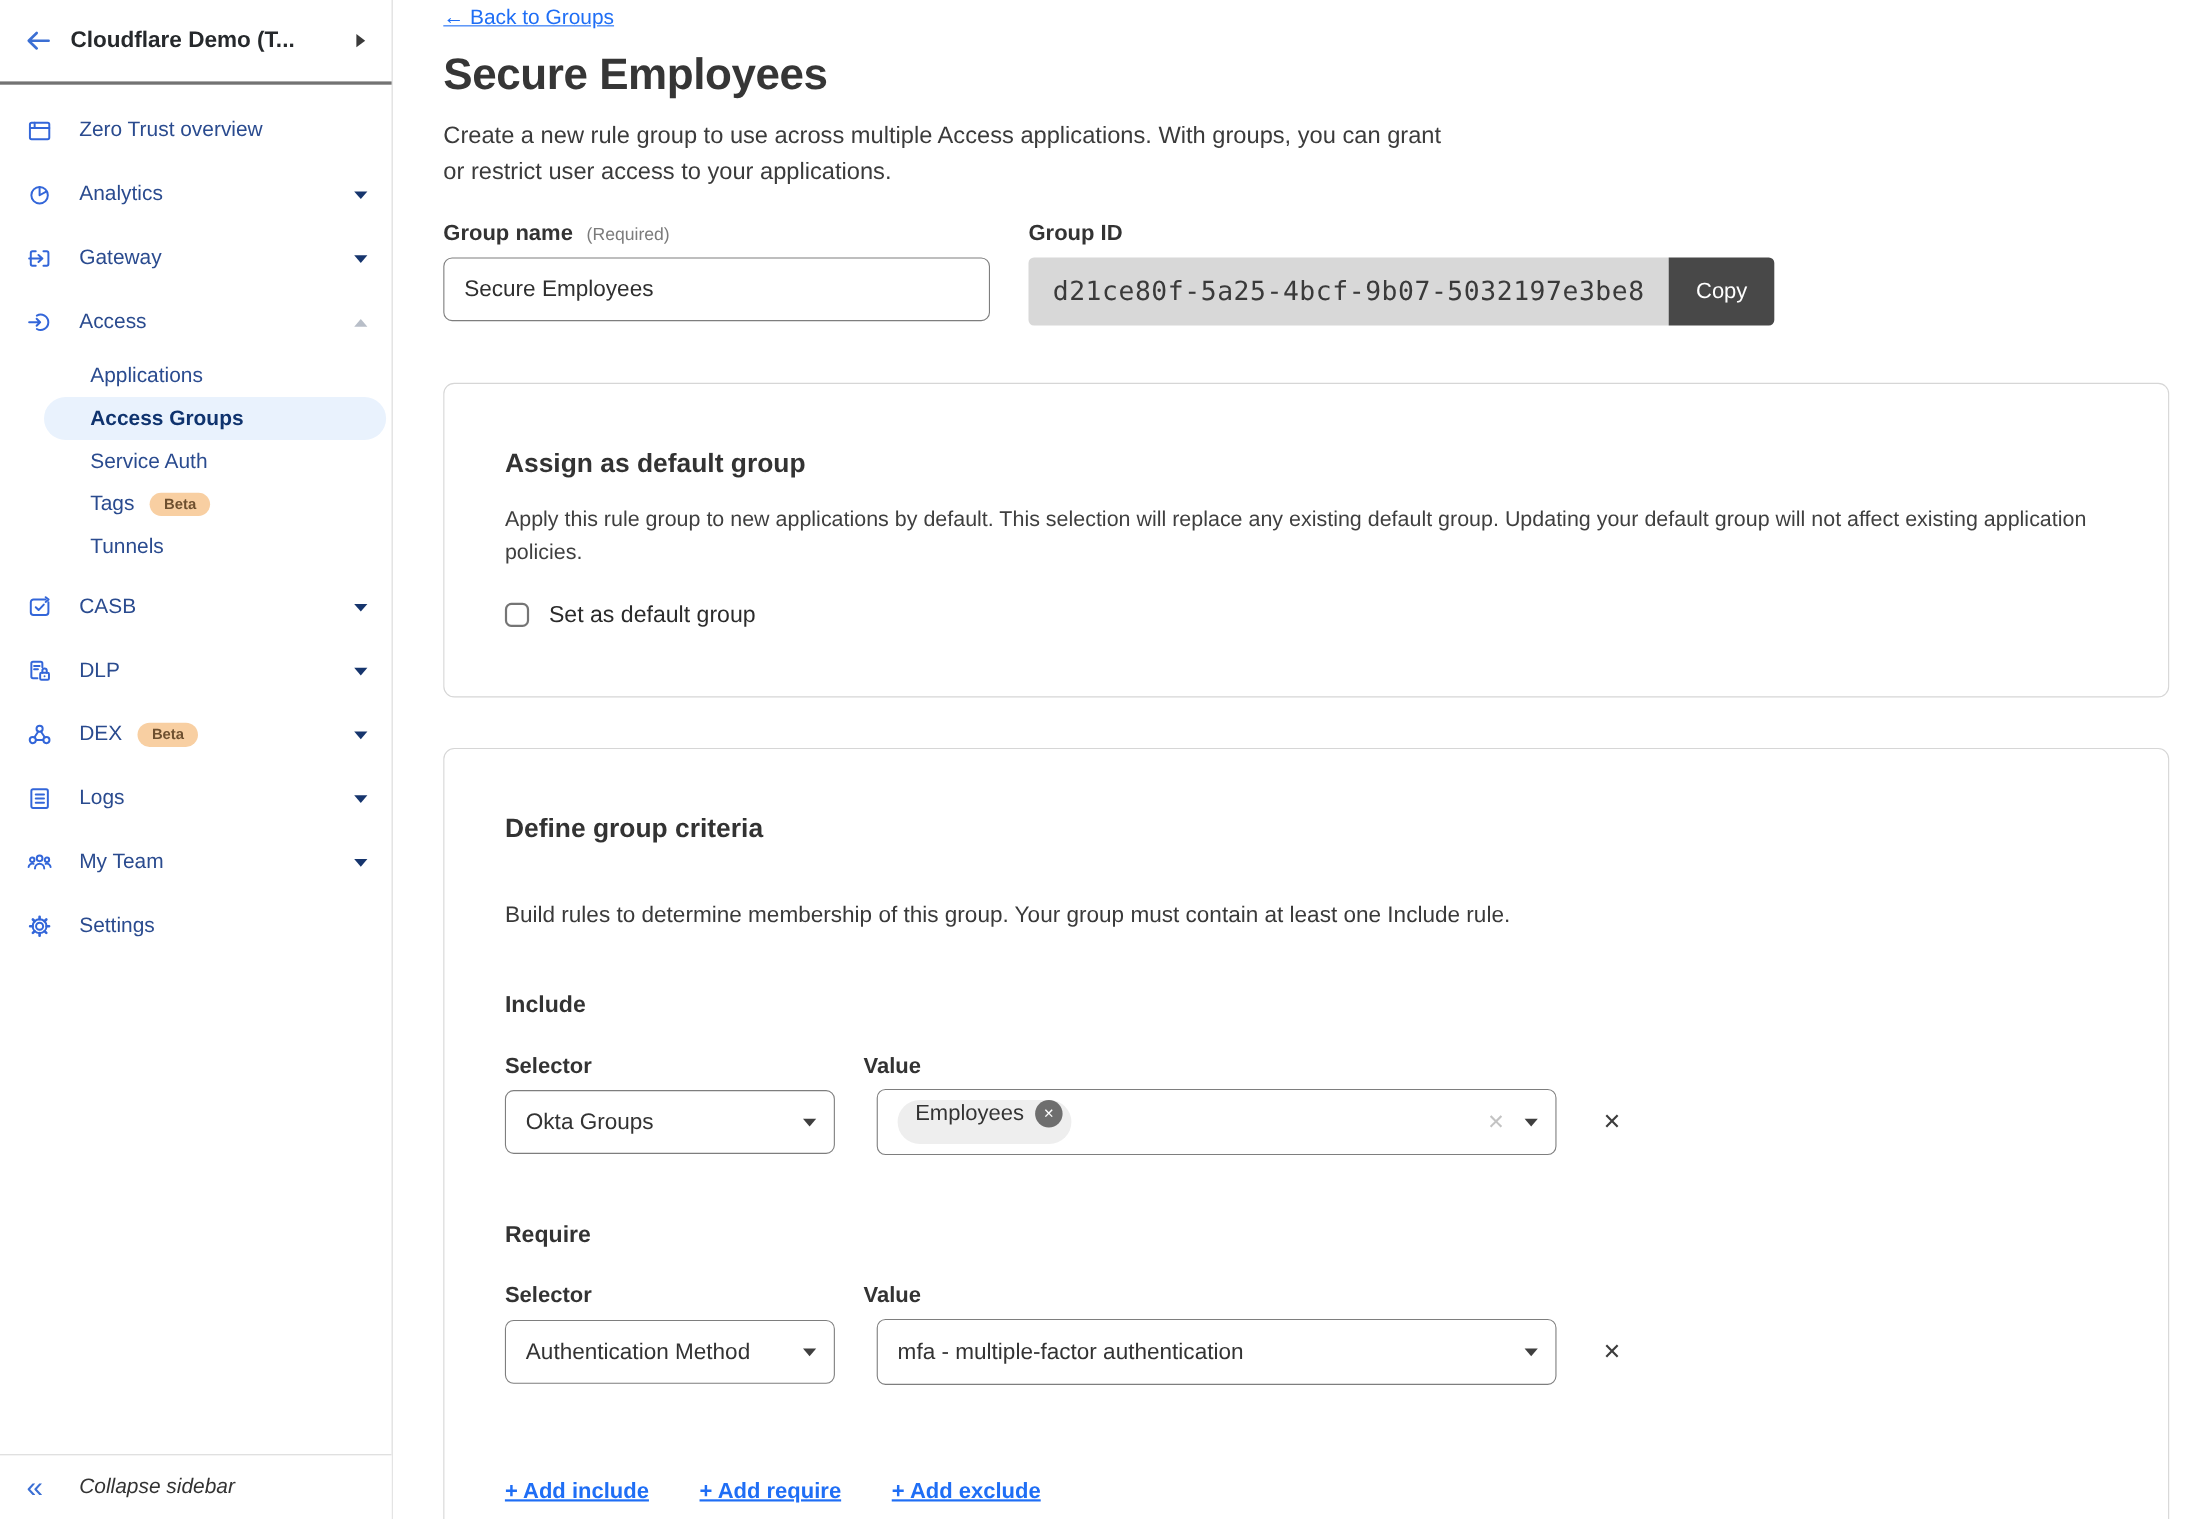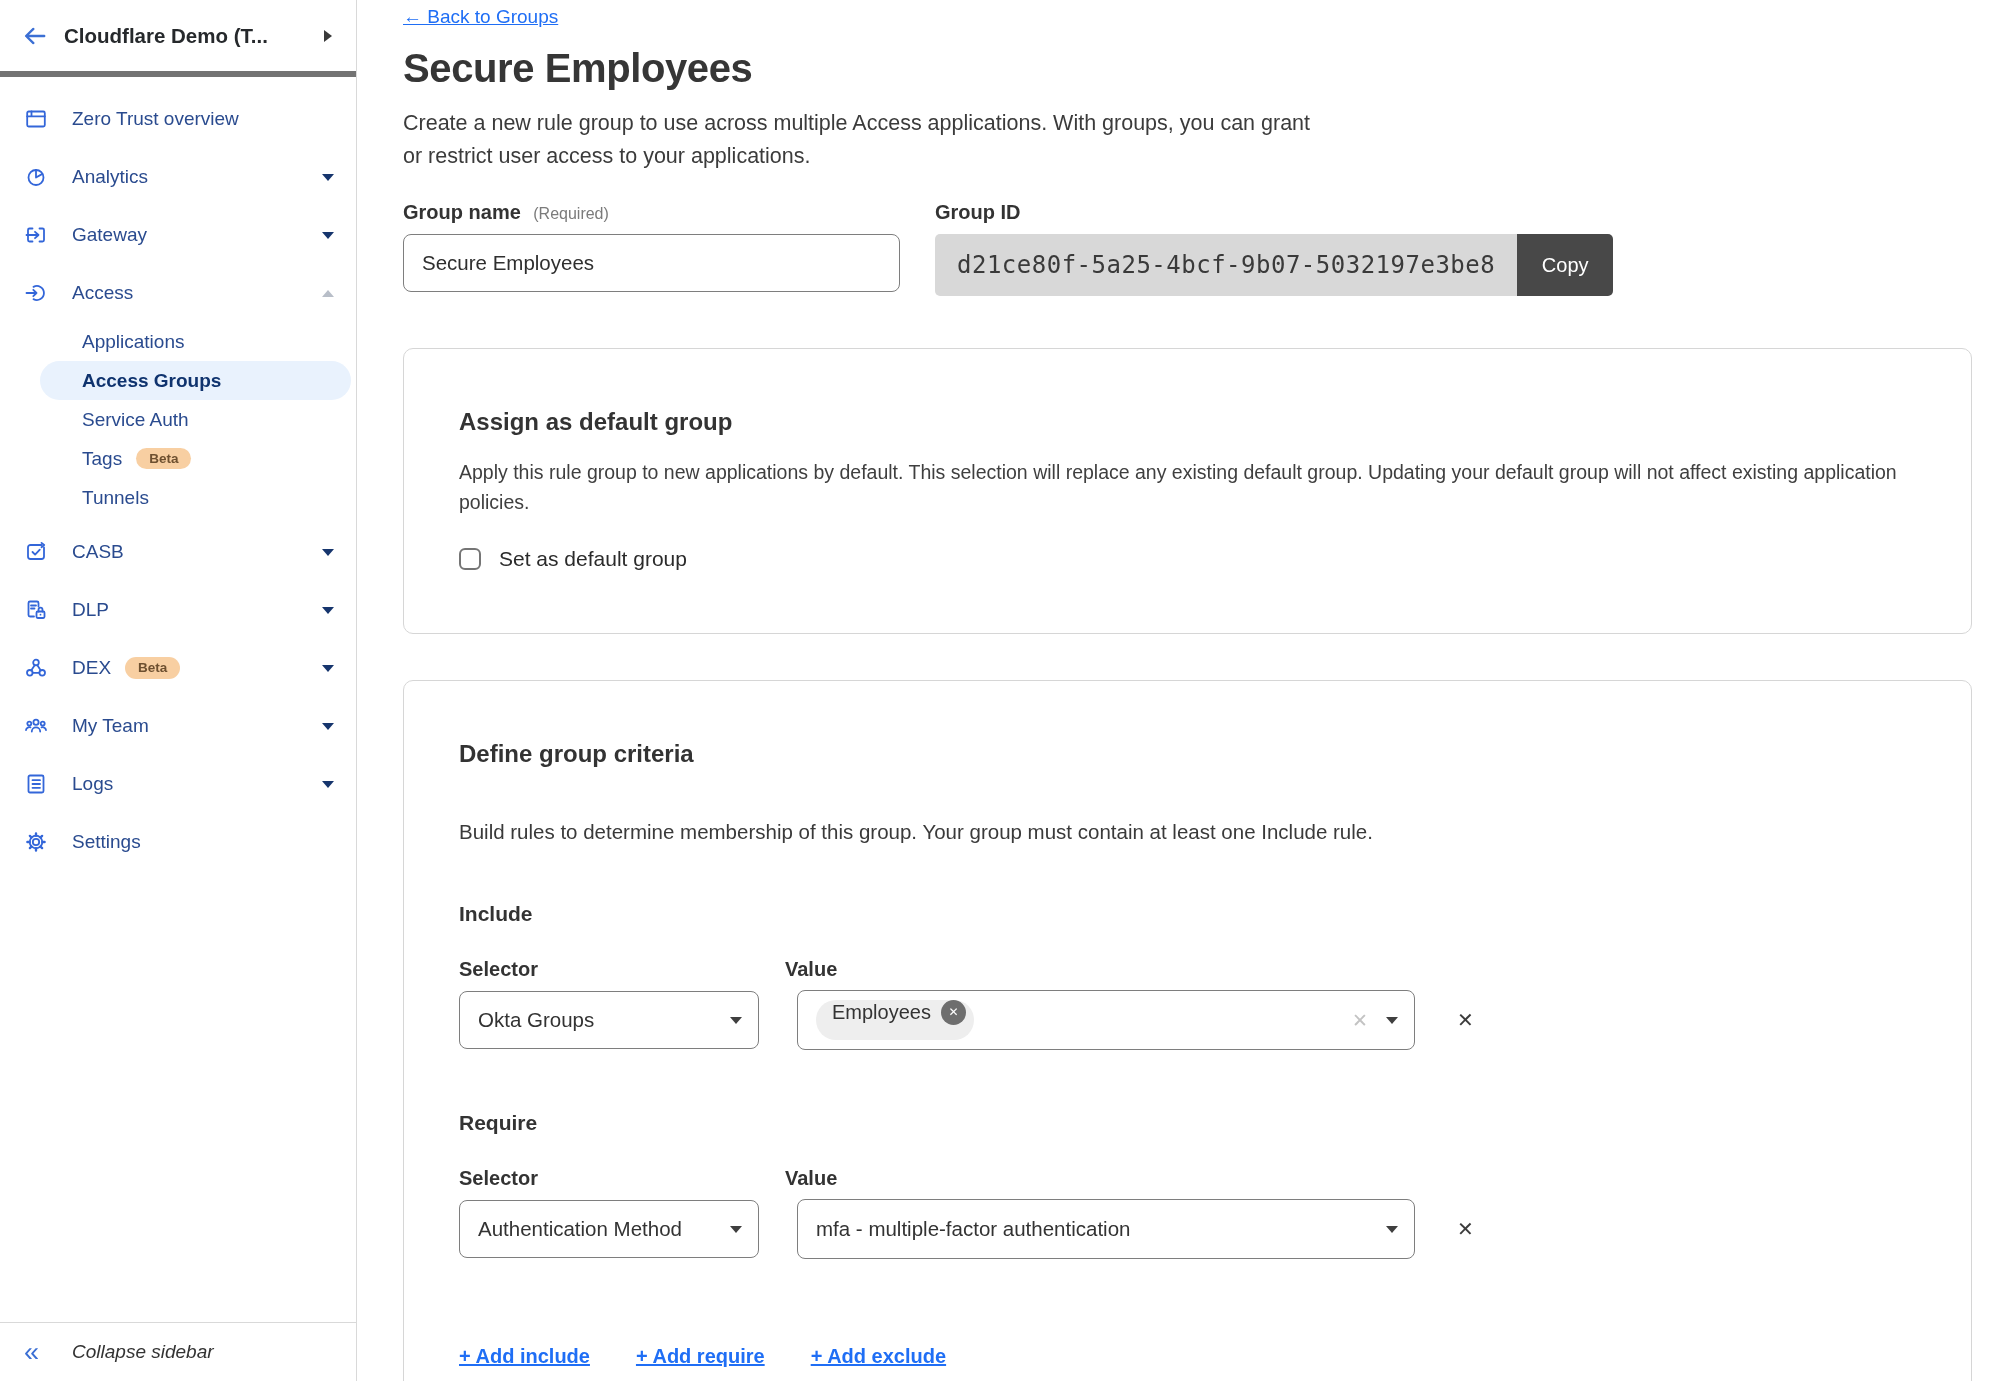--- a/index.html
+++ b/index.html
@@ -2,21 +2,21 @@
 <html><head>
 <meta charset="utf-8">
 <style>
   html,body{margin:0;padding:0;width:1999px;height:1381px;overflow:hidden;background:#fff;
     font-family:"Liberation Sans","DejaVu Sans",sans-serif;-webkit-font-smoothing:antialiased;}
   *{box-sizing:border-box;}
 
   
   .sidebar{position:absolute;left:0;top:0;width:357px;height:1381px;background:#fff;
     border-right:1px solid #d9d9d9;}
-  .sb-header{height:77px;border-bottom:6px solid #737373;display:flex;align-items:center;
+  .sb-header{height:77px;border-bottom:3px solid #737373;display:flex;align-items:center;
     padding:0 24px 0 22px;}
   .sb-back{width:26px;height:26px;flex:0 0 26px;cursor:pointer;}
   .sb-account{margin-left:16px;font-size:20.5px;font-weight:700;color:#26292c;white-space:nowrap;
     overflow:hidden;}
   .sb-expand{margin-left:auto;width:0;height:0;border-top:6px solid transparent;
     border-bottom:6px solid transparent;border-left:8px solid #3a3a3a;}
   .sb-nav{padding-top:13px;}
   .sb-item{height:58px;display:flex;align-items:center;padding:0 22px 0 24px;cursor:pointer;}
   .sb-icon{width:24px;height:24px;flex:0 0 24px;}
   .sb-label{margin-left:24px;font-size:19px;color:#2a4b8f;}
@@ -213,40 +213,40 @@
           </svg>
       </span>
       <span class="sb-label">DEX</span>
       <span class="beta-badge">Beta</span>
       <span class="caret-down"></span>
     </div>
 
     <div class="sb-item">
       <span class="sb-icon">
         <svg viewBox="0 0 24 24" width="24" height="24">
+            <rect class="stroke" x="4.5" y="3.5" width="15" height="17" rx="1.5"></rect>
+            <path class="stroke" d="M8.5 8.2h7.5M8.5 12h7.5M8.5 15.8h7.5"></path>
+          </svg>
+      </span>
+      <span class="sb-label">Logs</span>
+      <span class="caret-down"></span>
+    </div>
+
+    <div class="sb-item">
+      <span class="sb-icon">
+        <svg viewBox="0 0 24 24" width="24" height="24">
             <circle class="stroke" cx="12" cy="8.3" r="2.6"></circle>
             <path class="stroke" d="M7.8 17.5a4.2 4.2 0 0 1 8.4 0"></path>
             <circle class="stroke" cx="5.3" cy="9.6" r="2"></circle>
             <path class="stroke" d="M2 16.2a3.4 3.4 0 0 1 4.5-2.9"></path>
             <circle class="stroke" cx="18.7" cy="9.6" r="2"></circle>
             <path class="stroke" d="M22 16.2a3.4 3.4 0 0 0-4.5-2.9"></path>
           </svg>
       </span>
       <span class="sb-label">My Team</span>
-      <span class="caret-down"></span>
-    </div>
-
-    <div class="sb-item">
-      <span class="sb-icon">
-        <svg viewBox="0 0 24 24" width="24" height="24">
-            <rect class="stroke" x="4.5" y="3.5" width="15" height="17" rx="1.5"></rect>
-            <path class="stroke" d="M8.5 8.2h7.5M8.5 12h7.5M8.5 15.8h7.5"></path>
-          </svg>
-      </span>
-      <span class="sb-label">Logs</span>
       <span class="caret-down"></span>
     </div>
 
     <div class="sb-item">
       <span class="sb-icon">
         <svg viewBox="0 0 24 24" width="24" height="24">
             <circle class="stroke" cx="12" cy="12" r="3.2"></circle>
             <circle class="stroke" cx="12" cy="12" r="6.3"></circle>
             <path class="stroke" style="stroke-width:2.4" d="M12 5.7V3.4M12 20.6v-2.3M18.3 12h2.3M3.4 12h2.3M16.5 7.5l1.6-1.6M5.9 18.1l1.6-1.6M16.5 16.5l1.6 1.6M5.9 5.9l1.6 1.6"></path>
           </svg>

